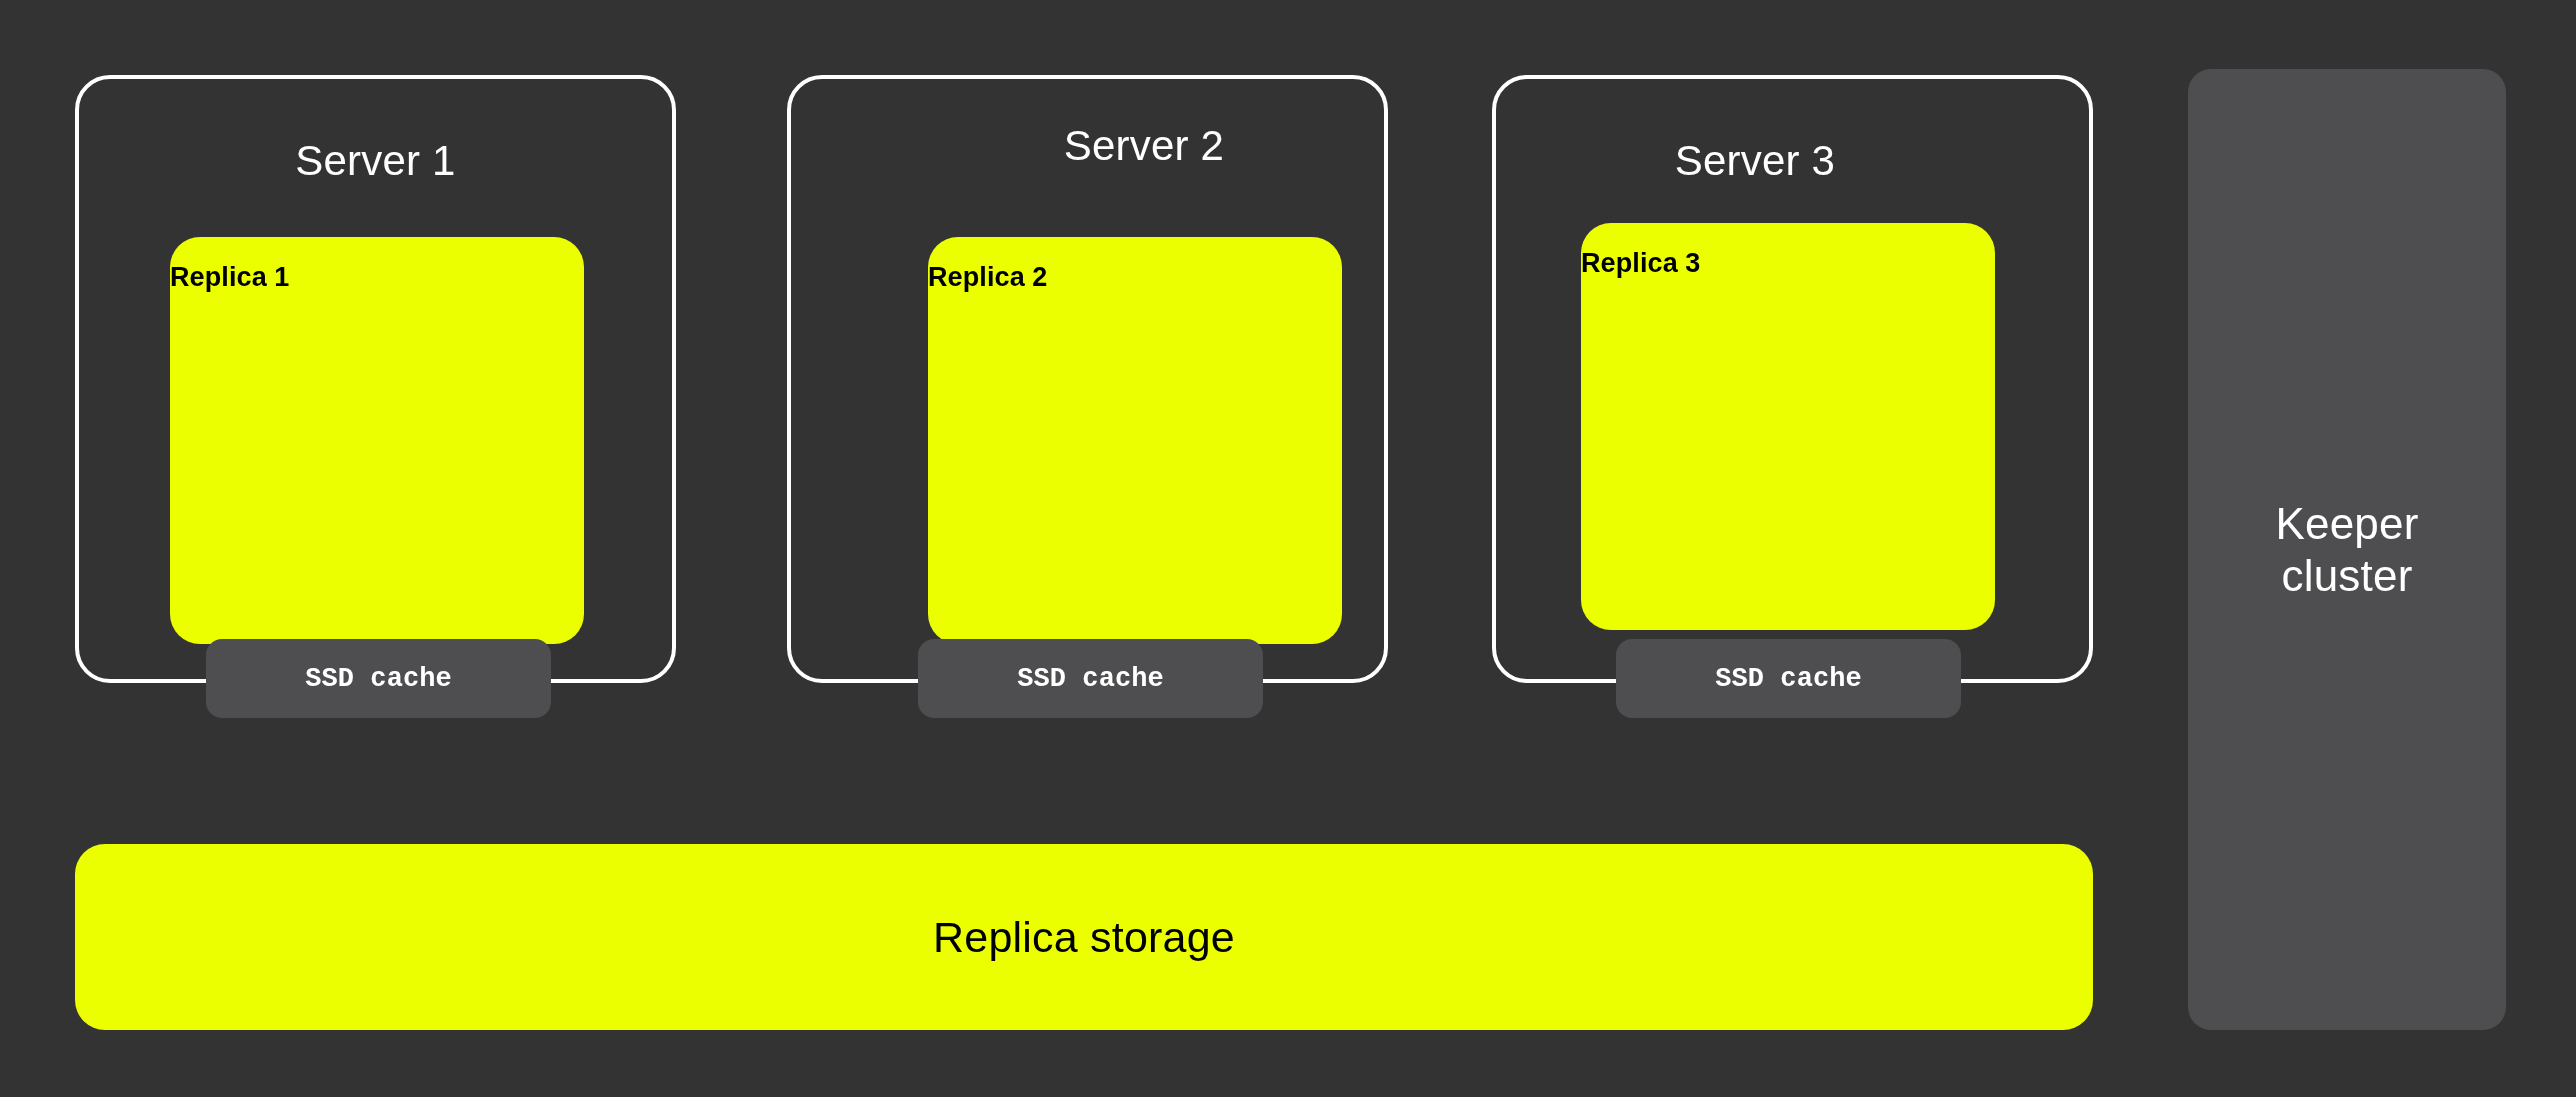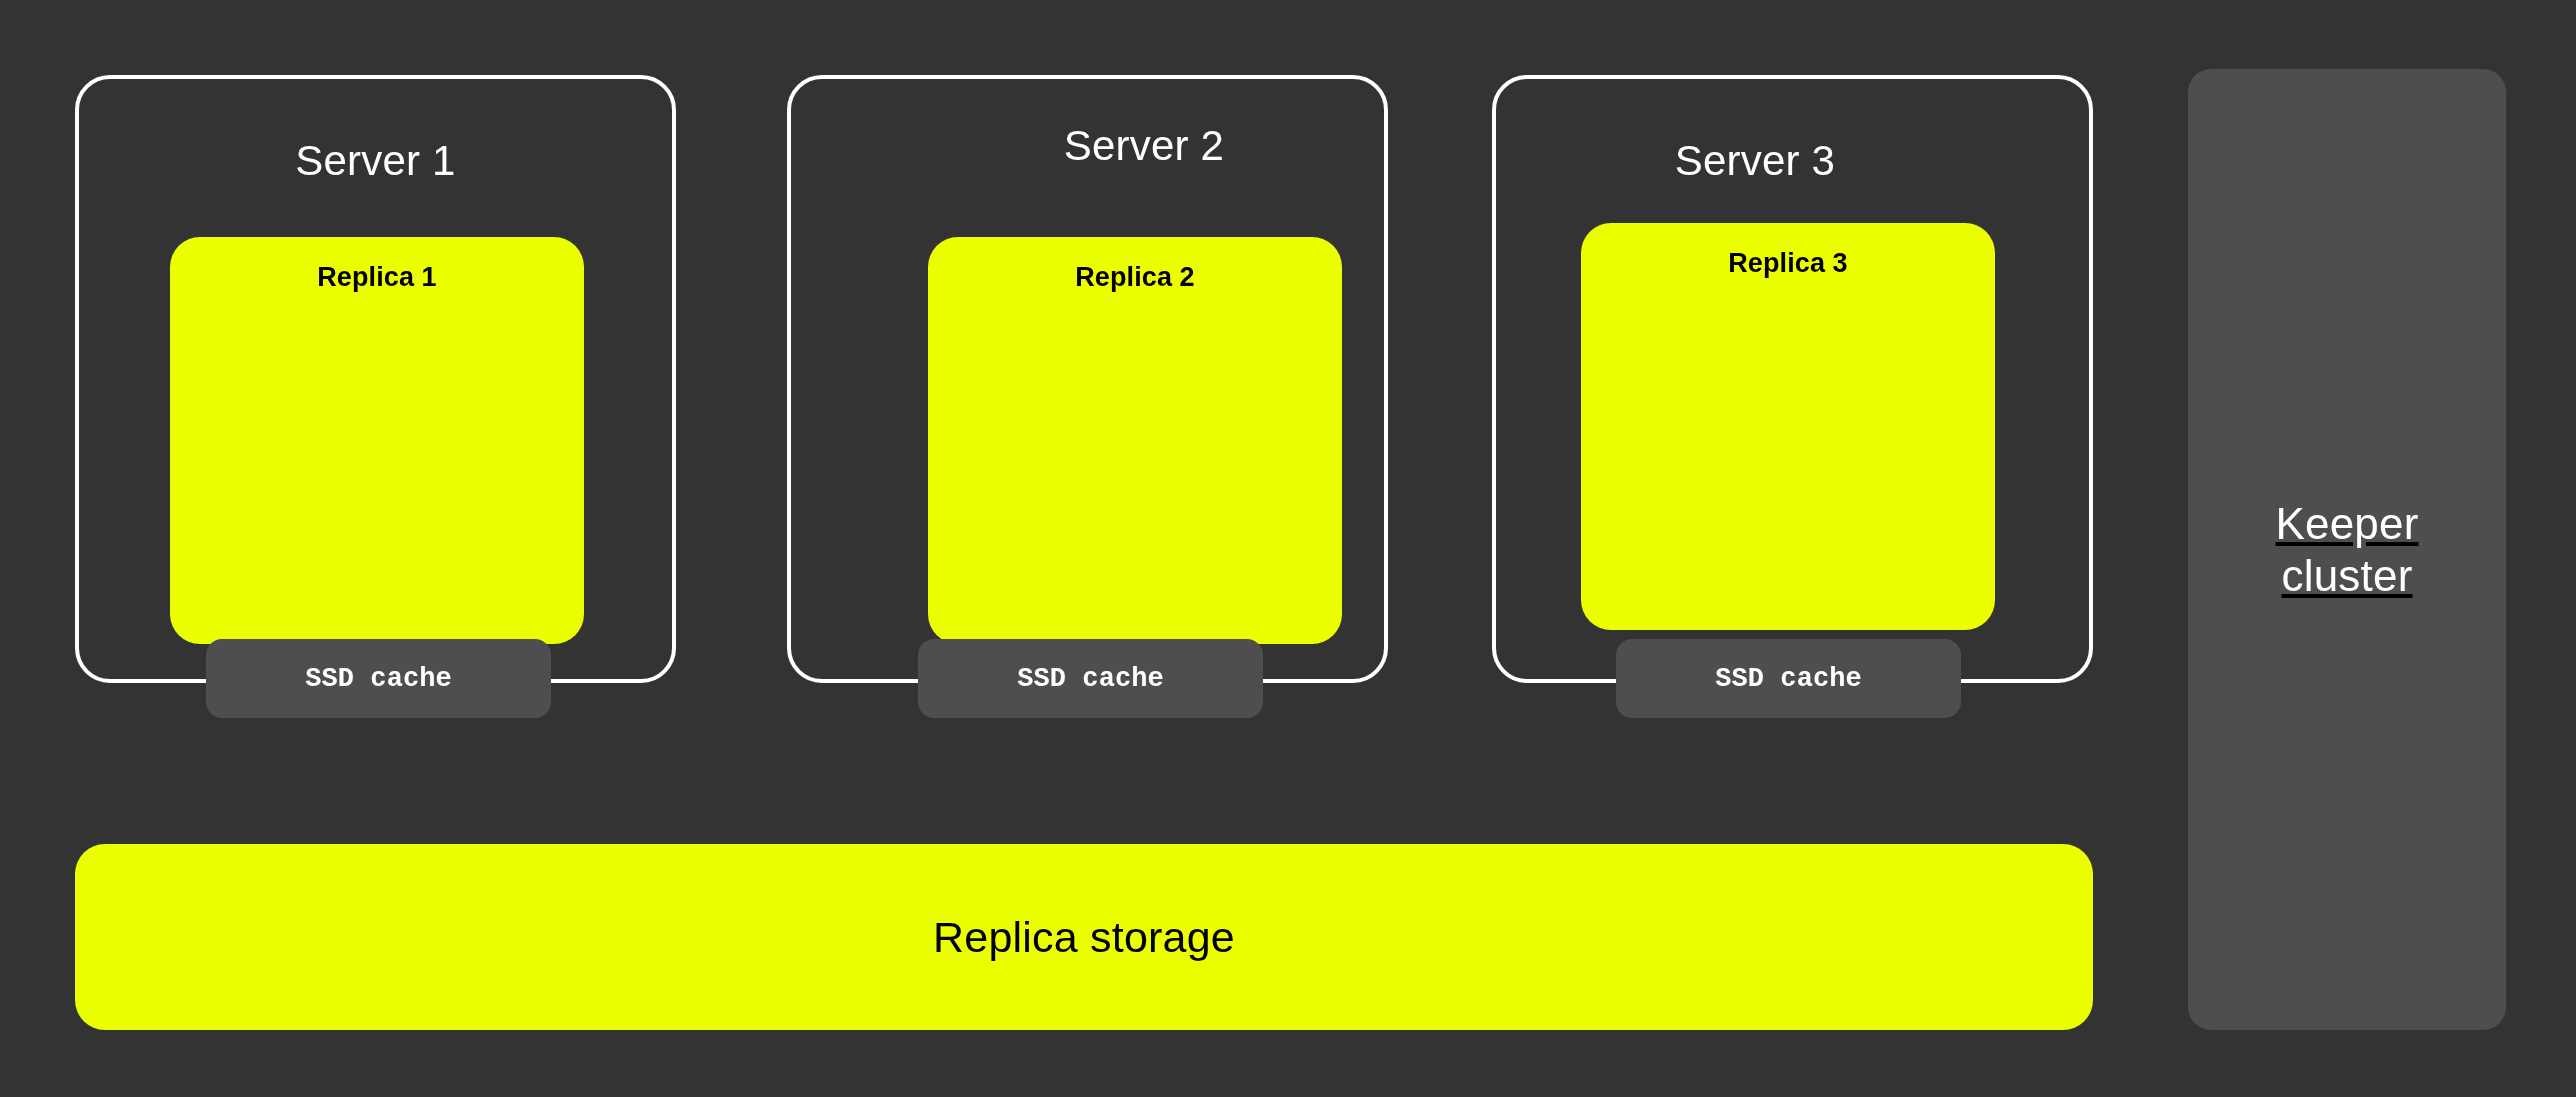--- a/index.html
+++ b/index.html
@@ -49,21 +49,21 @@
     background: #EBFF00;
     border-radius: 30px;
     z-index: 2;
   }
 
   .replica-label {
     position: absolute;
     left: 0;
     right: 0;
     top: 25px;
-    text-align: center;
+    text-align: left;
     color: #000000;
     font-size: 27px;
     font-weight: 700;
     letter-spacing: 0.1px;
     white-space: nowrap;
   }
 
   
   .ssd-box {
     position: absolute;
@@ -165,19 +165,19 @@
   </div>
 
   <div class="ssd-box" style="left:1616px; top:639px; width:345px; height:79px;">
     <span class="ssd-label">SSD cache</span>
   </div>
 
   <div id="object-storage" style="left:75px; top:844px; width:2018px; height:186px;">
     <span id="object-storage-label">Replica storage</span>
   </div>
 
-  <div id="keeper-panel" style="left:2188px; top:69px; width:318px; height:961px;text-decoration:underline;">
+  <div id="keeper-panel" style="left:2188px; top:69px; width:318px; height:961px;">
     <span id="keeper-label">Keeper
 cluster</span>
   </div>
 
 </div>
 
 
 </body></html>

